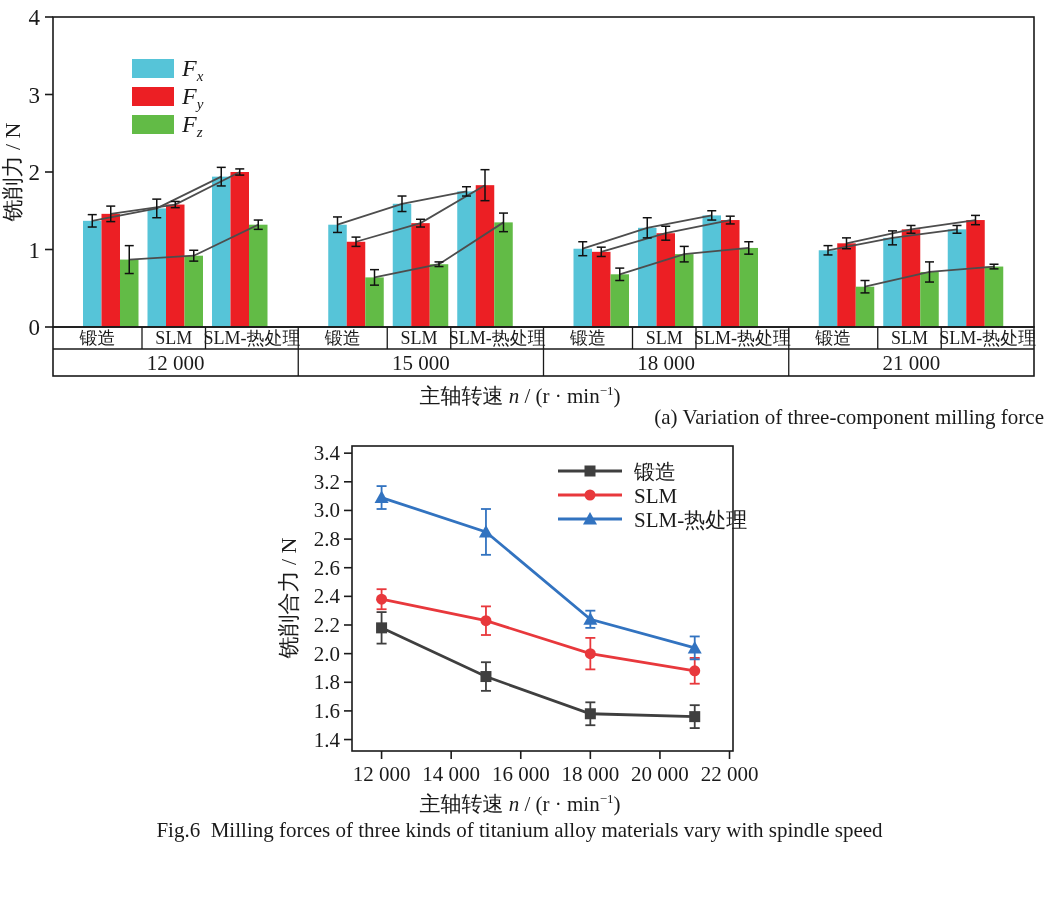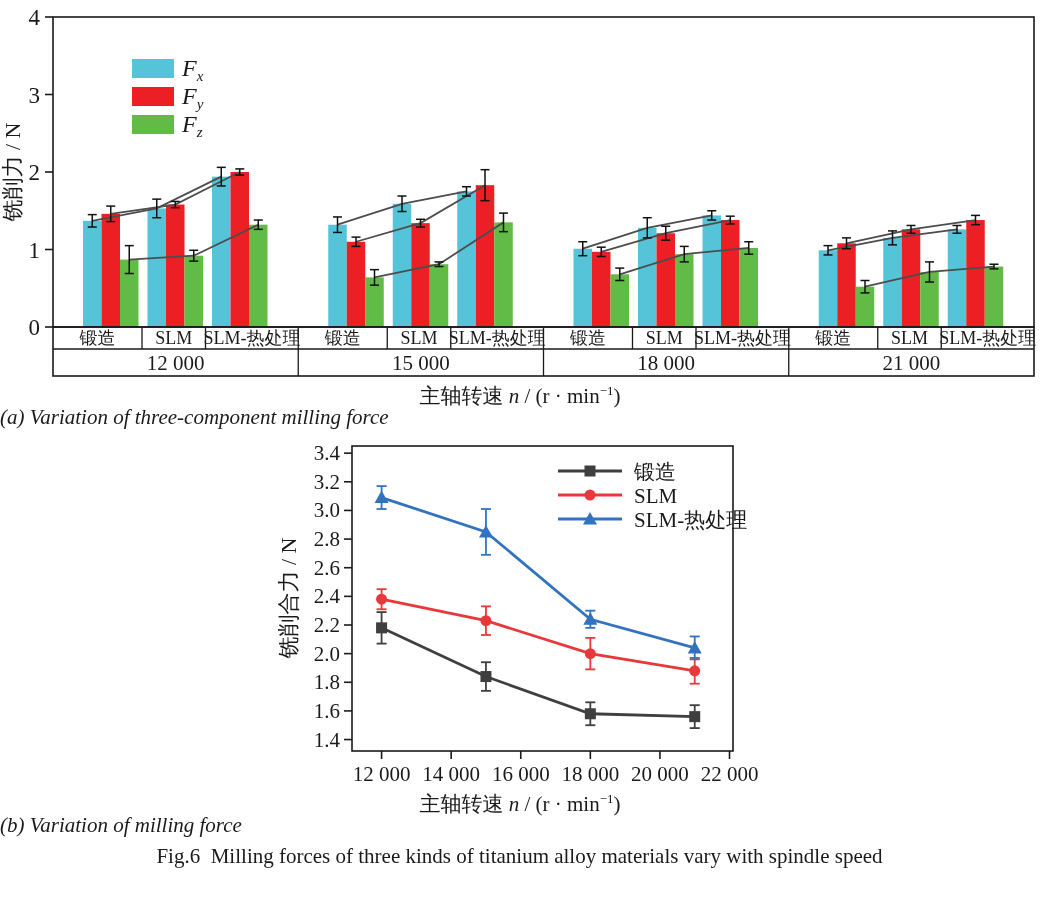--- a/index.html
+++ b/index.html
@@ -6,21 +6,21 @@
   .page{
     position:relative;width:1050px;height:921px;background:#ffffff;
     font-family:"Liberation Serif","DejaVu Serif",serif;color:#1a1a1a;
     overflow:hidden;padding-top:2px;box-sizing:border-box;
   }
   svg{display:block;}
   .axis-text{font-size:22px;fill:#1a1a1a;font-family:"Liberation Serif","DejaVu Serif",serif;}
   .axis-label{width:1040px;height:26px;line-height:24px;text-align:center;font-size:21px;}
   .axis-label i{font-style:italic;}
   .axis-label sup{font-size:13px;}
-  .fig-caption{width:1044px;height:26px;line-height:24px;text-align:left;font-size:21px;white-space:pre-wrap;font-style:italic;}
+  .fig-caption{width:1044px;height:26px;line-height:24px;text-align:right;font-size:21px;white-space:pre-wrap;}
   .main-caption-zh{width:1050px;height:36px;line-height:40px;text-align:center;font-size:23px;white-space:pre-wrap;}
   .main-caption-en{width:1039px;height:32px;line-height:34px;text-align:center;font-size:21px;white-space:pre-wrap;}
 </style>
 </head>
 <body>
 
 <div class="page">
 
   <svg id="chart-a" width="1050" height="377" viewBox="0 0 1050 377">
     <text class="axis-text" transform="translate(20 170) rotate(-90)" text-anchor="middle">铣削力 / N</text>
@@ -426,18 +426,17 @@
         <circle cx="590" cy="64" r="5.5" fill="#e8383c"></circle>
         <text x="634" y="72" text-anchor="start" font-size="21" fill="#1a1a1a">SLM</text>
         <line x1="558" y1="88" x2="622" y2="88" stroke="#3273c0" stroke-width="2.8"></line>
         <path d="M 590 81 L 597 93.5 L 583 93.5 Z" fill="#3273c0"></path>
         <text x="634" y="96" text-anchor="start" font-size="21" fill="#1a1a1a">SLM-热处理</text>
       </g>
   </svg>
 
   <div class="axis-label"><span>主轴转速 </span><i>n</i><span> / (r · min</span><sup>−1</sup><span>)</span></div>
 
-  <div class="fig-caption">(b) Variation of milling force</div>
 
 
   <div class="main-caption-en">Fig.6  Milling forces of three kinds of titanium alloy materials vary with spindle speed</div>
 
 </div>
 
 </body></html>

